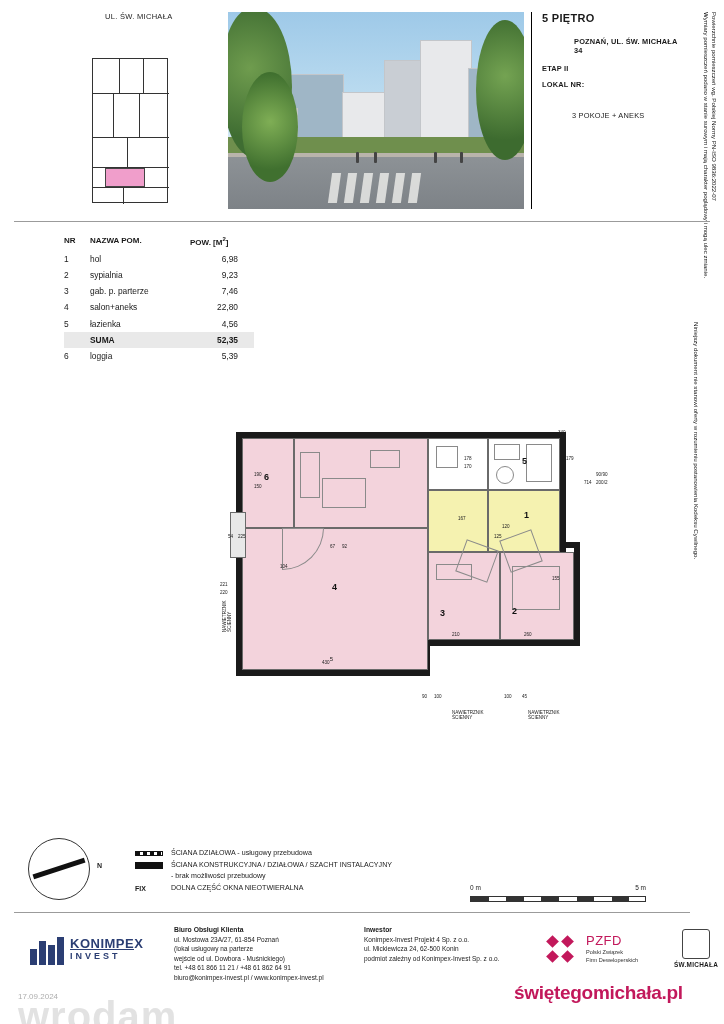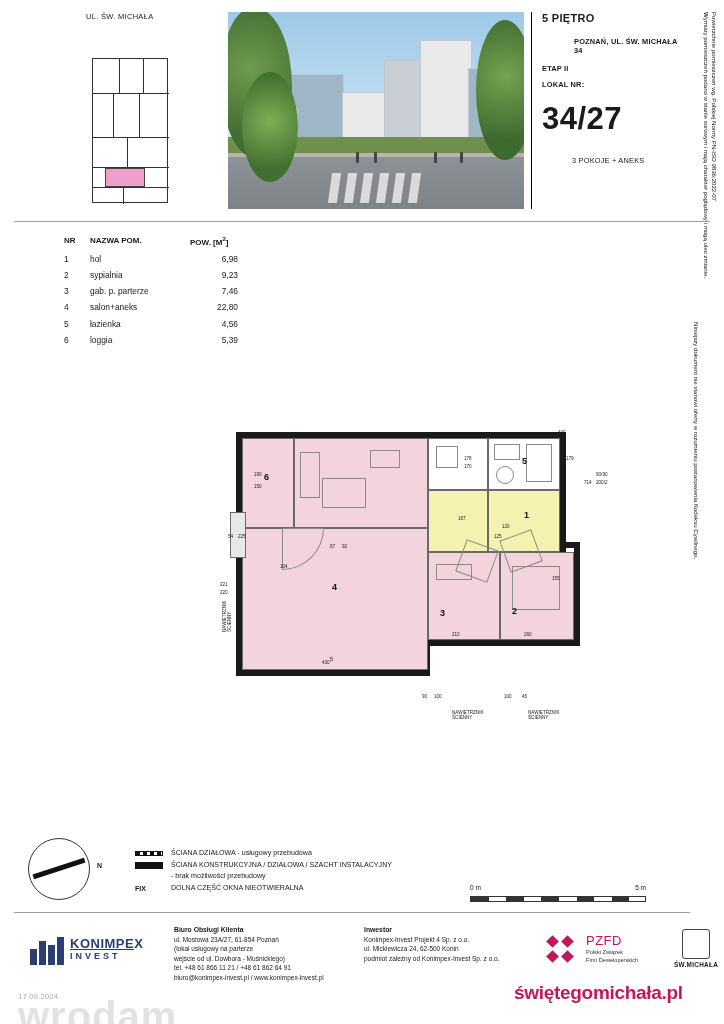--- a/index.html
+++ b/index.html
@@ -9,21 +9,21 @@
     background:#ffffff;
     font-family:"Liberation Sans", sans-serif;
     color:#1a1a1a;
     position:relative;
     overflow:hidden;
   }
   .page { position:absolute; inset:0; }
 
   
   .addr-top {
-    position:absolute; left:86px; top:12px;
+    position:absolute; left:105px; top:12px;
     font-size:7.5px; letter-spacing:.3px; color:#222;
   }
   .mini-plan {
     position:absolute; left:92px; top:58px; width:76px; height:145px;
     border:1px solid #333; background:#fff;
   }
   .mini-plan .ln { position:absolute; background:#333; }
   .mini-plan .hl { background:#f09ecb; position:absolute; border:1px solid #444; }
 
   .hero {
@@ -200,21 +200,20 @@
     <div class="tree-l"></div>
     <div class="tree-l2"></div>
     <div class="tree-r"></div>
   </div>
 
   <div class="info-box">
     <div class="info-floor">5 PIĘTRO</div>
     <div class="info-addr">POZNAŃ, UL. ŚW. MICHAŁA  34</div>
     <div class="info-etap">ETAP II</div>
     <div class="info-lokal">LOKAL NR:</div>
-    <div class="info-num">34/27</div>
     <div class="info-rooms">3 POKOJE + ANEKS</div>
   </div>
 
   <div class="vert-wrap">
     <div class="vert-txt" style="left:12px;top:2px;">Powierzchnie pomieszczeń wg. Polskiej Normy PN-ISO 9836:2022-07</div>
     <div class="vert-txt second" style="left:4px;top:2px;">Wymiary pomieszczeń podano w stanie surowym i mają charakter poglądowy i mogą ulec zmianie.</div>
     <div class="vert-txt second" style="left:-6px;top:312px;">Niniejszy dokument nie stanowi oferty w rozumieniu postanowienia Kodeksu Cywilnego.</div>
   </div>
 
   <div class="hr-top"></div>
@@ -243,20 +242,25 @@
     </div>
     <div class="row">
       <div class="c-nr">4</div>
       <div class="c-nm">salon+aneks</div>
       <div class="c-pw">22,80</div>
     </div>
     <div class="row">
       <div class="c-nr">5</div>
       <div class="c-nm">łazienka</div>
       <div class="c-pw">4,56</div>
+    </div>
+    <div class="row sum">
+      <div class="c-nr"></div>
+      <div class="c-nm">SUMA</div>
+      <div class="c-pw">52,35</div>
     </div>
     <div class="row">
       <div class="c-nr">6</div>
       <div class="c-nm">loggia</div>
       <div class="c-pw">5,39</div>
     </div>
   </div>
 
   <div class="plan">
 

